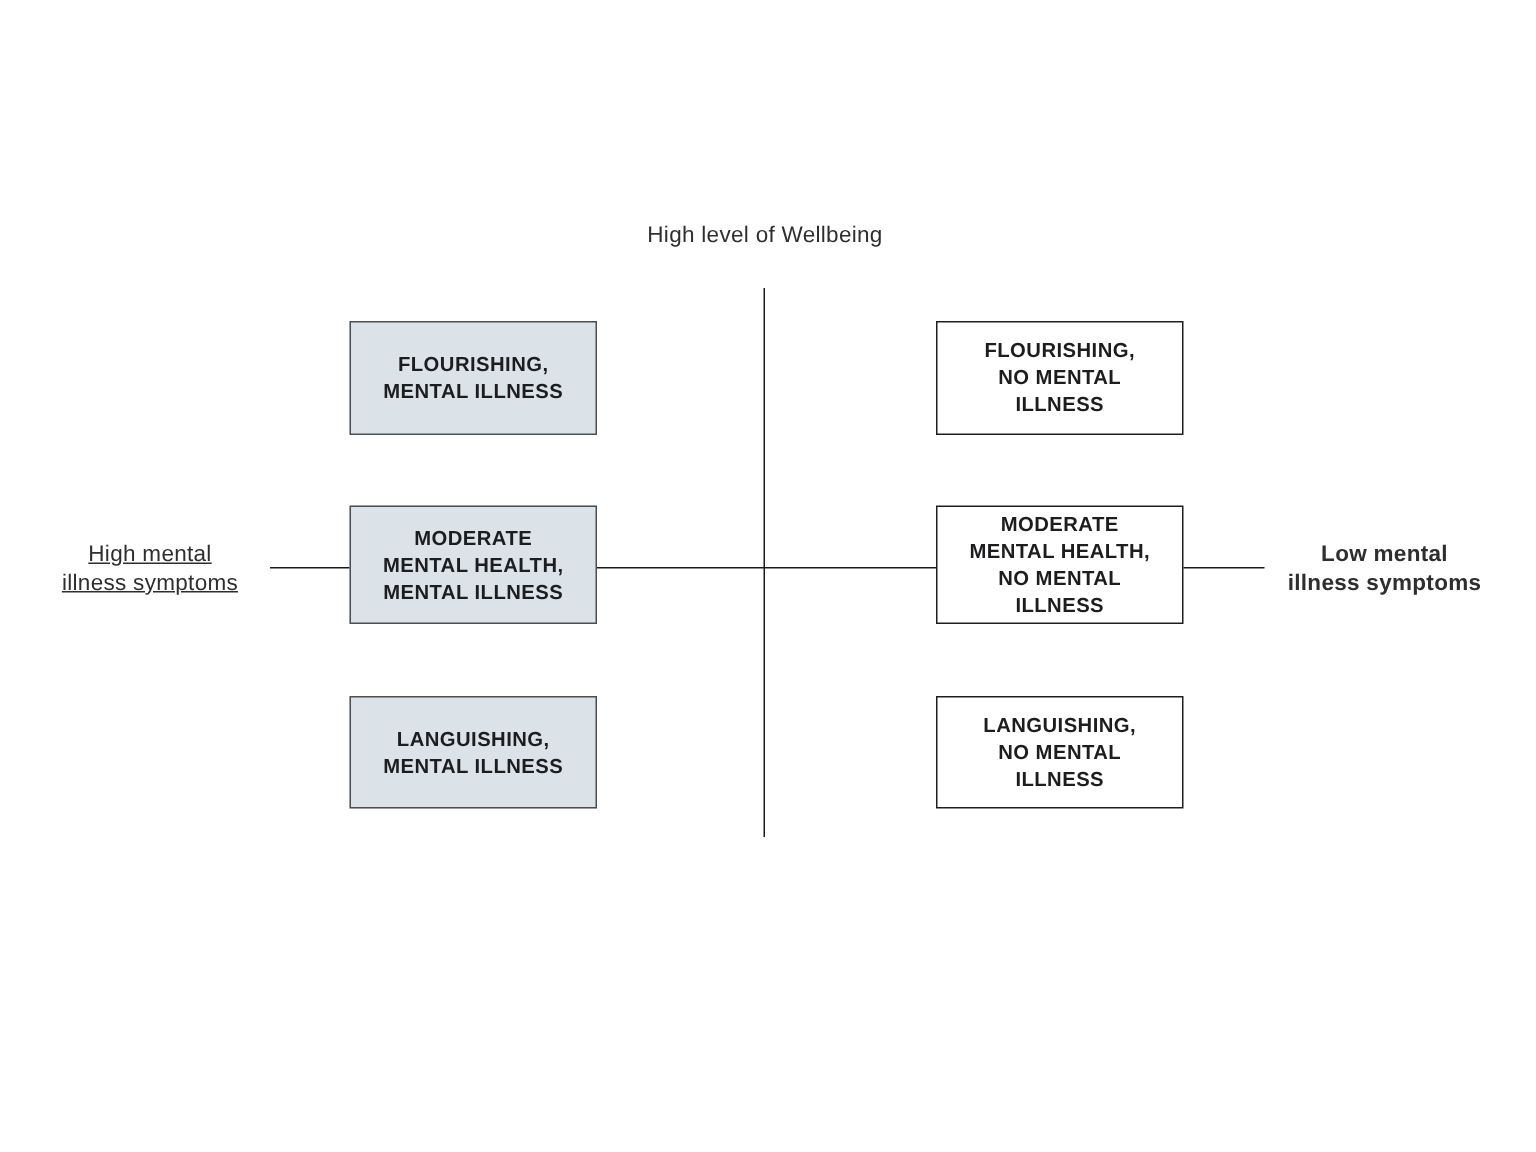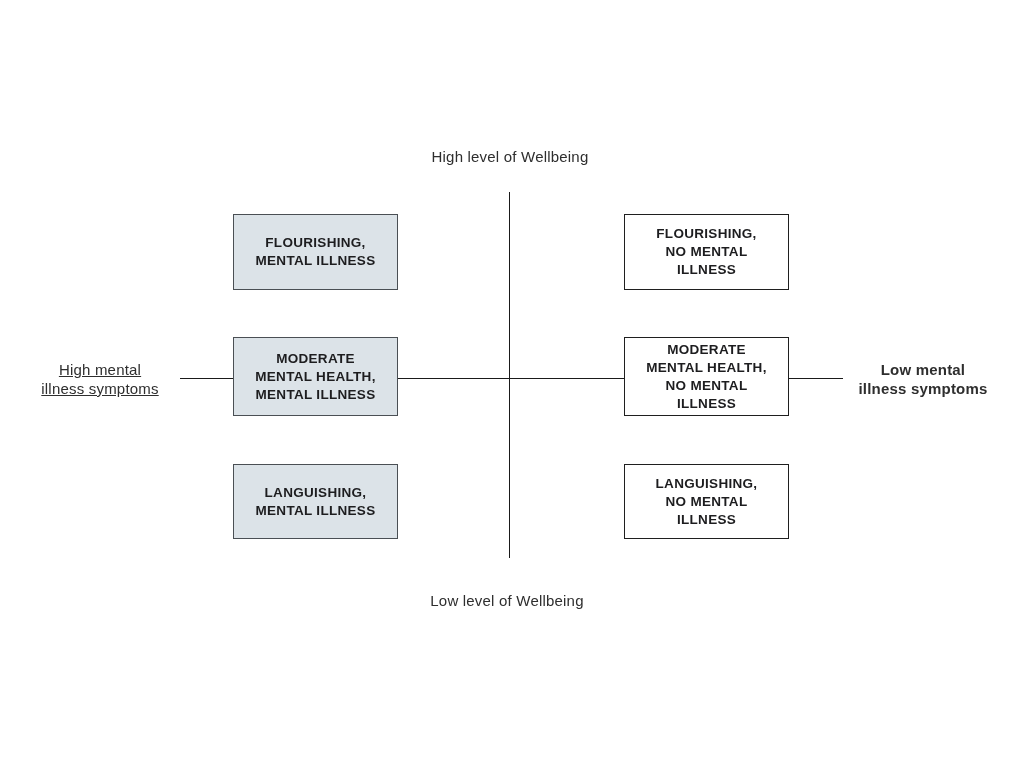--- a/index.html
+++ b/index.html
@@ -72,21 +72,20 @@
   .box.row-2 { top: 337px; height: 79px; }
   .box.row-3 { top: 464px; height: 75px; }
 </style>
 </head>
 <body>
 
 <div class="diagram">
 
   <div class="axis-label top">High level of Wellbeing</div>
 
-  <div class="axis-label bottom">Low level of Wellbeing</div>
 
   <div class="axis-label left">High mental
 illness symptoms</div>
 
   <div class="axis-label right">Low mental
 illness symptoms</div>
 
   <div class="vline"></div>
   <div class="hline"></div>
 

